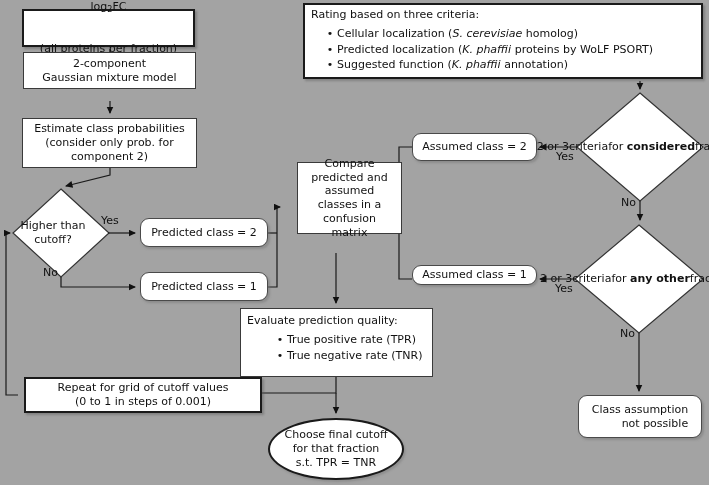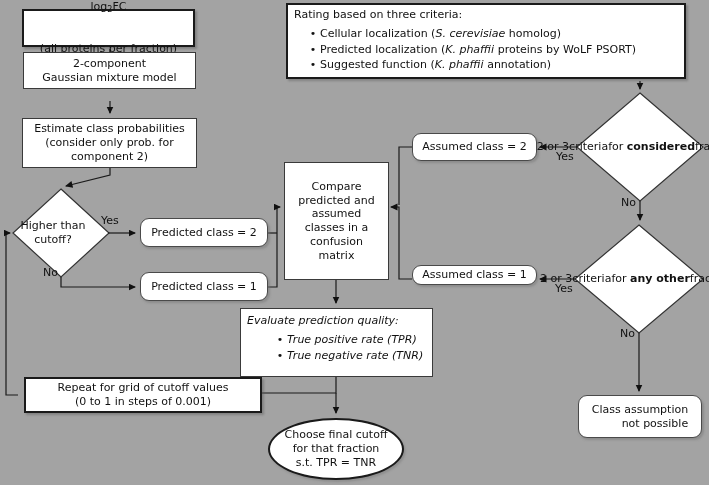--- a/index.html
+++ b/index.html
@@ -86,30 +86,30 @@
   <div class="dlabel" style="left:43px;top:266px;">No</div>
 
   <div class="box rounded" style="left:140px;top:218px;width:128px;height:29px;">
     <span>Predicted class = 2</span>
   </div>
 
   <div class="box rounded" style="left:140px;top:272px;width:128px;height:29px;">
     <span>Predicted class = 1</span>
   </div>
 
-  <div class="box" style="left:284px;top:162px;width:105px;height:118px;">
+  <div class="box" style="left:297px;top:162px;width:105px;height:72px;">
     <span>Compare
 predicted and
 assumed
 classes in a
 confusion
 matrix</span>
   </div>
 
-  <div class="panel" style="left:240px;top:308px;width:193px;height:69px;border:1px solid #3a3a3a;padding:5px 6px;font-style:italic;">
+  <div class="panel" style="left:240px;top:308px;width:193px;height:69px;border:1px solid #3a3a3a;padding:5px 6px;">
     <div class="title">Evaluate prediction quality:</div>
     <div style="margin-left:26px;">
       <div class="bullet-row">
         <span class="dot">•</span>
         <span>True positive rate (TPR)</span>
       </div>
       <div class="bullet-row">
         <span class="dot">•</span>
         <span>True negative rate (TNR)</span>
       </div>
@@ -120,21 +120,21 @@
     <span>Repeat for grid of cutoff values
 (0 to 1 in steps of 0.001)</span>
   </div>
 
   <div class="box ellipse" style="left:268px;top:418px;width:136px;height:62px;">
     <span>Choose final cutoff
 for that fraction
 s.t. TPR = TNR</span>
   </div>
 
-  <div class="panel thick" style="left:286px;top:3px;width:400px;height:76px;padding:3px 6px;">
+  <div class="panel thick" style="left:303px;top:3px;width:400px;height:76px;padding:3px 6px;">
     <div class="title">Rating based on three criteria:</div>
     <div style="margin-left:12px;">
       <div class="bullet-row">
         <span class="dot">•</span>
         <span><span>Cellular localization (</span><i>S. cerevisiae</i><span> homolog)</span></span>
       </div>
       <div class="bullet-row">
         <span class="dot">•</span>
         <span><span>Predicted localization (</span><i>K. phaffii</i><span> proteins by WoLF PSORT)</span></span>
       </div>

